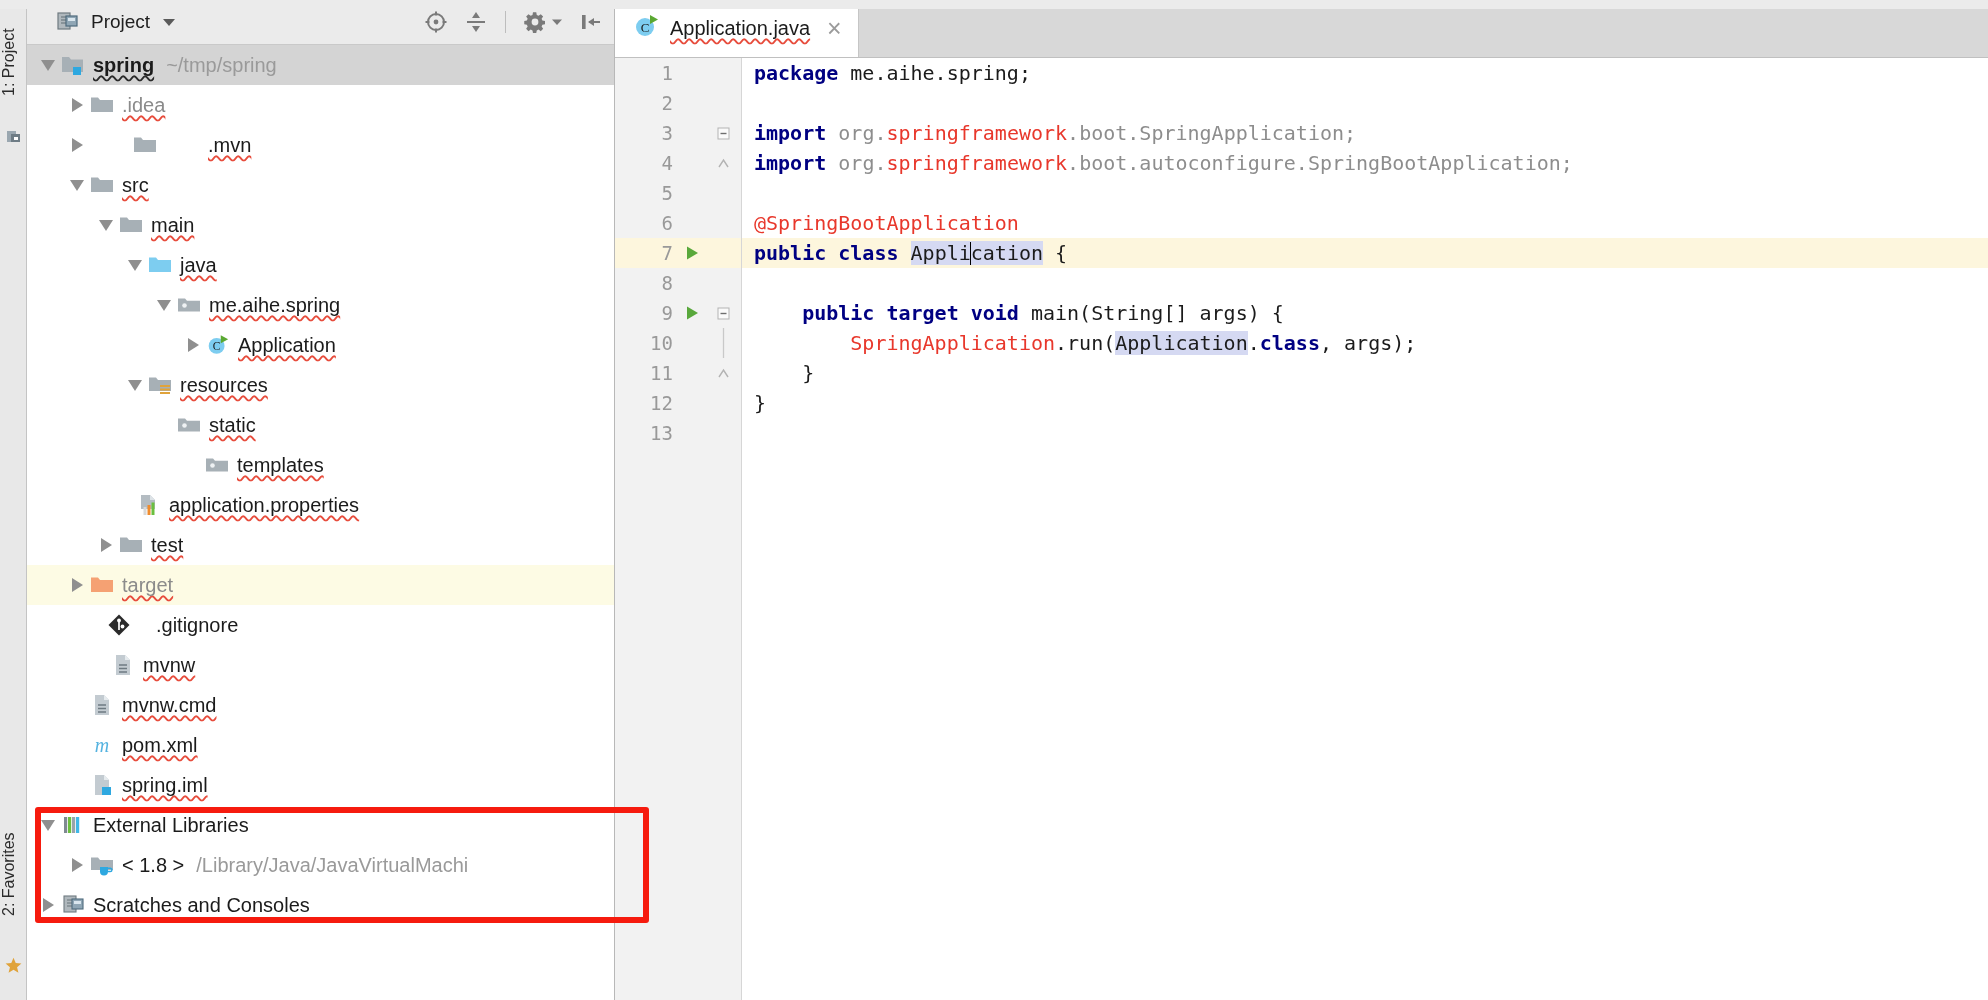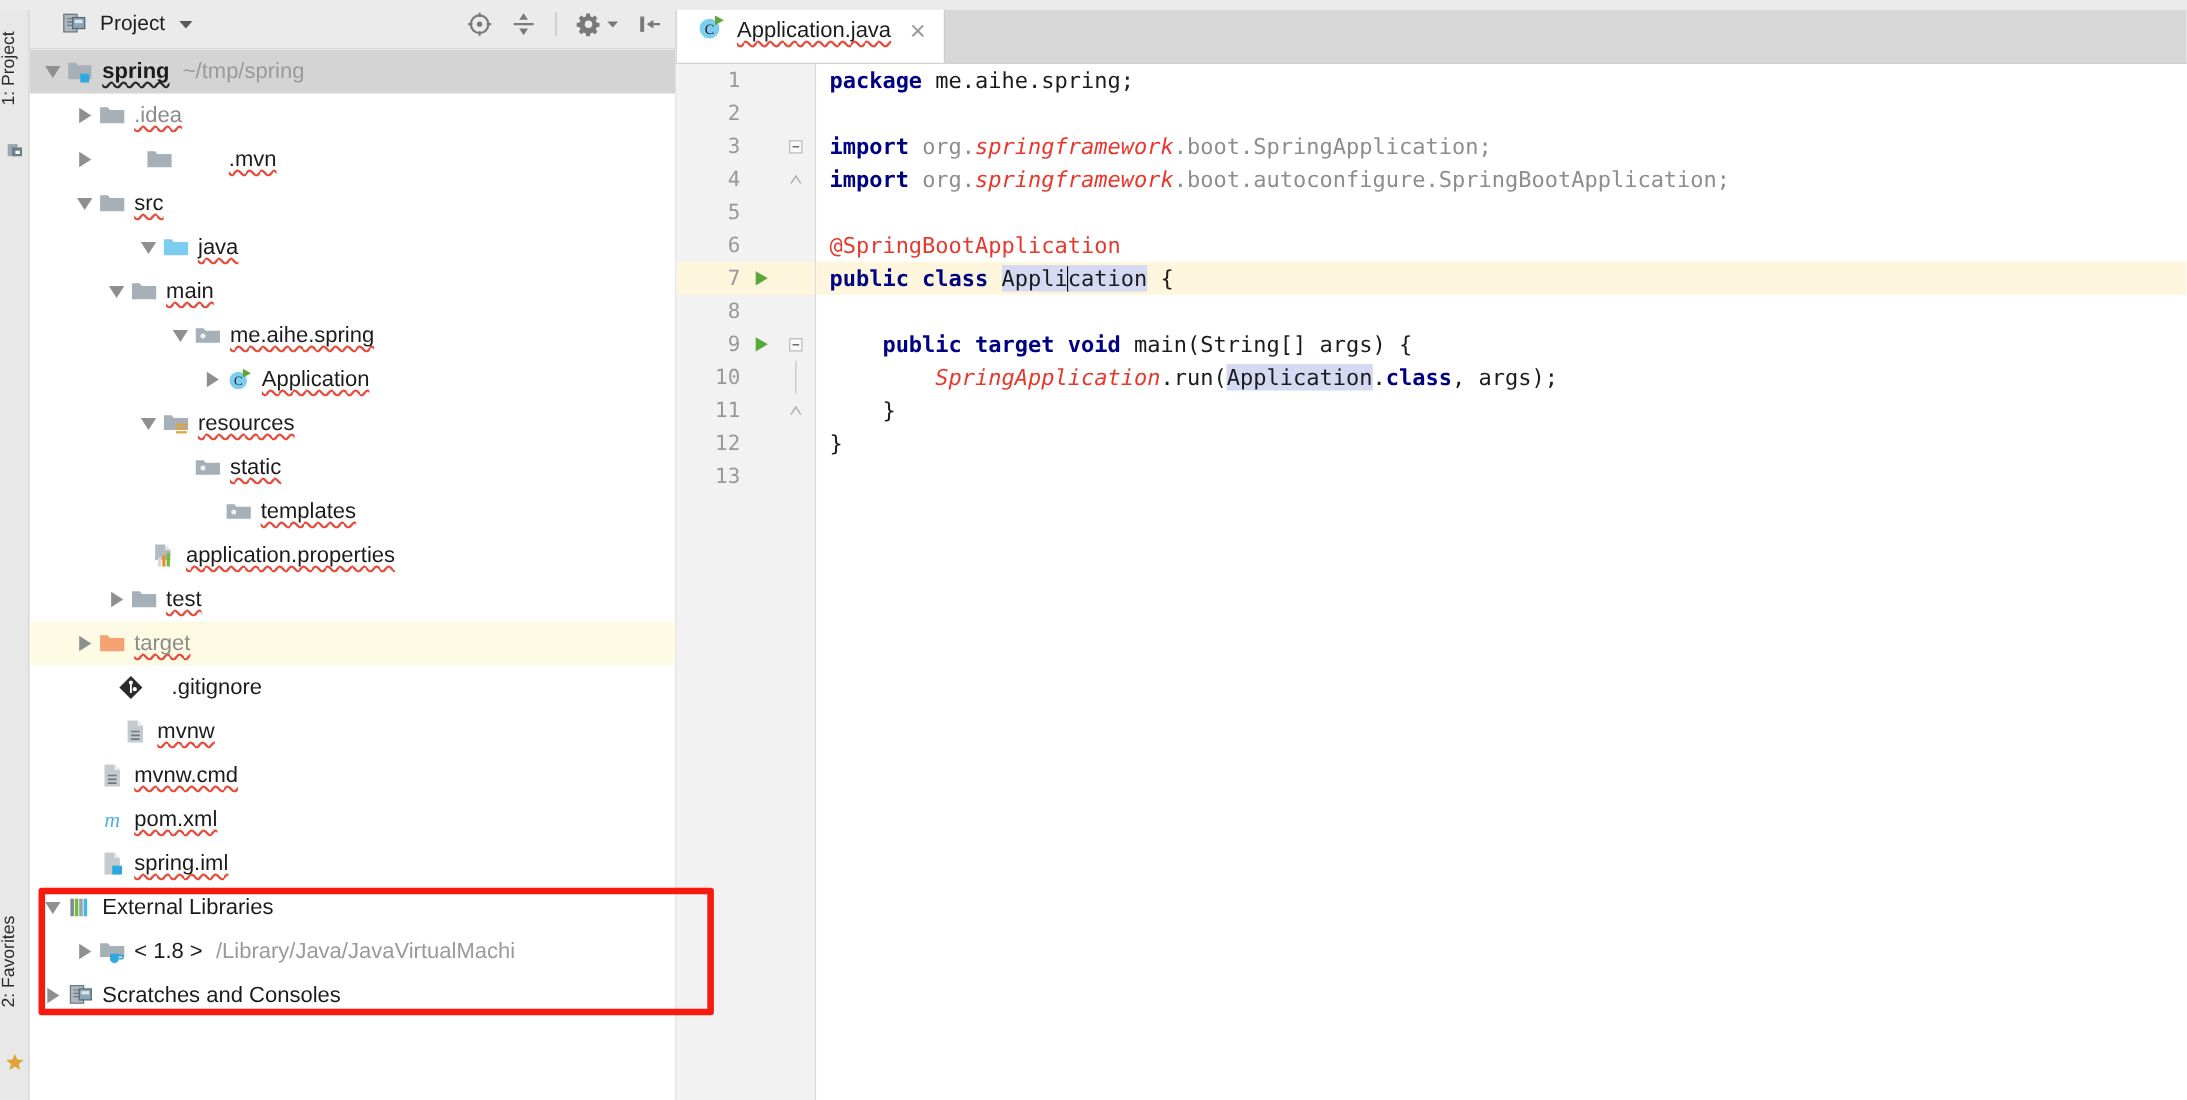--- a/index.html
+++ b/index.html
@@ -255,21 +255,21 @@
     padding-left: 12px;
     white-space: pre;
     color: #1b1b1b;
     position: relative;
   }
   .cline.cur {
     background: #fdf6dd;
   }
   .kw { color: #000082; font-weight: bold; }
   .ann { color: #e8372b; }
-  .red { color: #e8372b; font-style: italic; }
+  .red { color: #e8372b; }
   .gry { color: #8d8d8d; }
   .sel { background: #d5d9f2; }
   .caret {
     display: inline-block;
     width: 2px; height: 23px;
     background: #000;
     vertical-align: -5px;
     margin: 0 -1px;
   }
 
@@ -403,41 +403,41 @@
           <span class="arrow">
             <span class="tri-down"></span>
           </span>
           <span class="ico">
             <svg width="24" height="24" viewBox="0 0 24 24">
               <path d="M1 4.5 h7 l2 2.4 h13 V19 H1 Z" fill="#a7b0b6"></path>
             </svg>
           </span>
           <span class="label squiggle">src</span>
         </div>
+        <div class="row" style="padding-left: 68px;">
+          <span class="arrow">
+            <span class="tri-down"></span>
+          </span>
+          <span class="ico">
+            <svg width="24" height="24" viewBox="0 0 24 24">
+              <path d="M1 4.5 h7 l2 2.4 h13 V19 H1 Z" fill="#a7b0b6"></path>
+            </svg>
+          </span>
+          <span class="label squiggle">main</span>
+        </div>
         <div class="row" style="padding-left: 97px;">
           <span class="arrow">
             <span class="tri-down"></span>
           </span>
           <span class="ico">
             <svg width="24" height="24" viewBox="0 0 24 24">
               <path d="M1 4.5 h7 l2 2.4 h13 V19 H1 Z" fill="#7dcdf0"></path>
             </svg>
           </span>
           <span class="label squiggle">java</span>
-        </div>
-        <div class="row" style="padding-left: 68px;">
-          <span class="arrow">
-            <span class="tri-down"></span>
-          </span>
-          <span class="ico">
-            <svg width="24" height="24" viewBox="0 0 24 24">
-              <path d="M1 4.5 h7 l2 2.4 h13 V19 H1 Z" fill="#a7b0b6"></path>
-            </svg>
-          </span>
-          <span class="label squiggle">main</span>
         </div>
         <div class="row" style="padding-left: 126px;">
           <span class="arrow">
             <span class="tri-down"></span>
           </span>
           <span class="ico">
             <svg width="24" height="24" viewBox="0 0 24 24">
               <path d="M1 5.5 h7 l2 2.2 h13 V18.5 H1 Z" fill="#a7b0b6"></path>
               <circle cx="7.5" cy="12.5" r="2.3" fill="#eef1f3"></circle>
             </svg>

